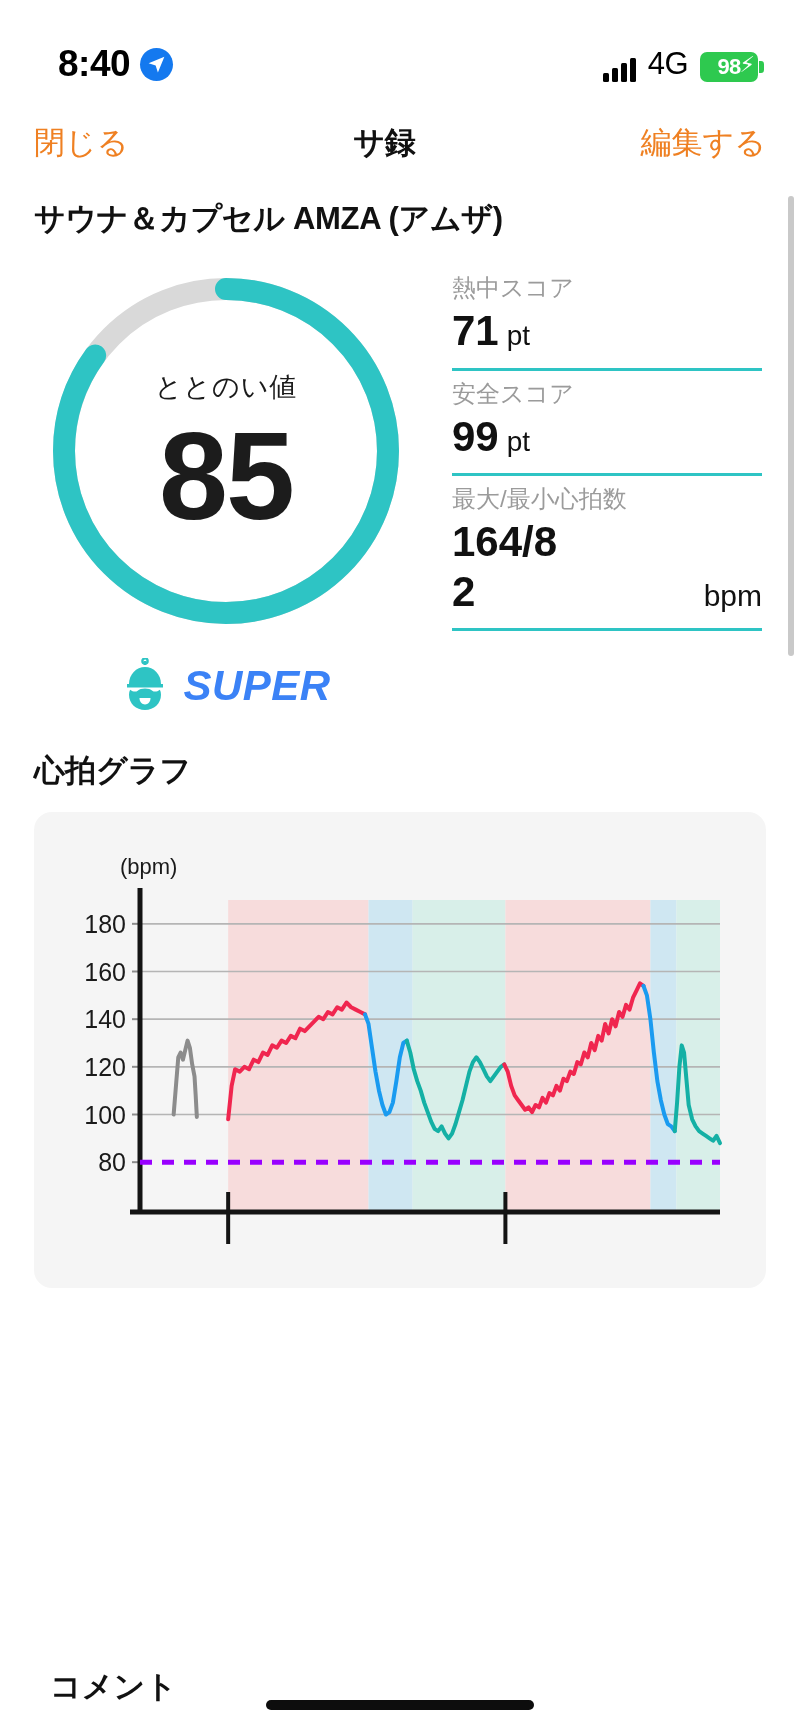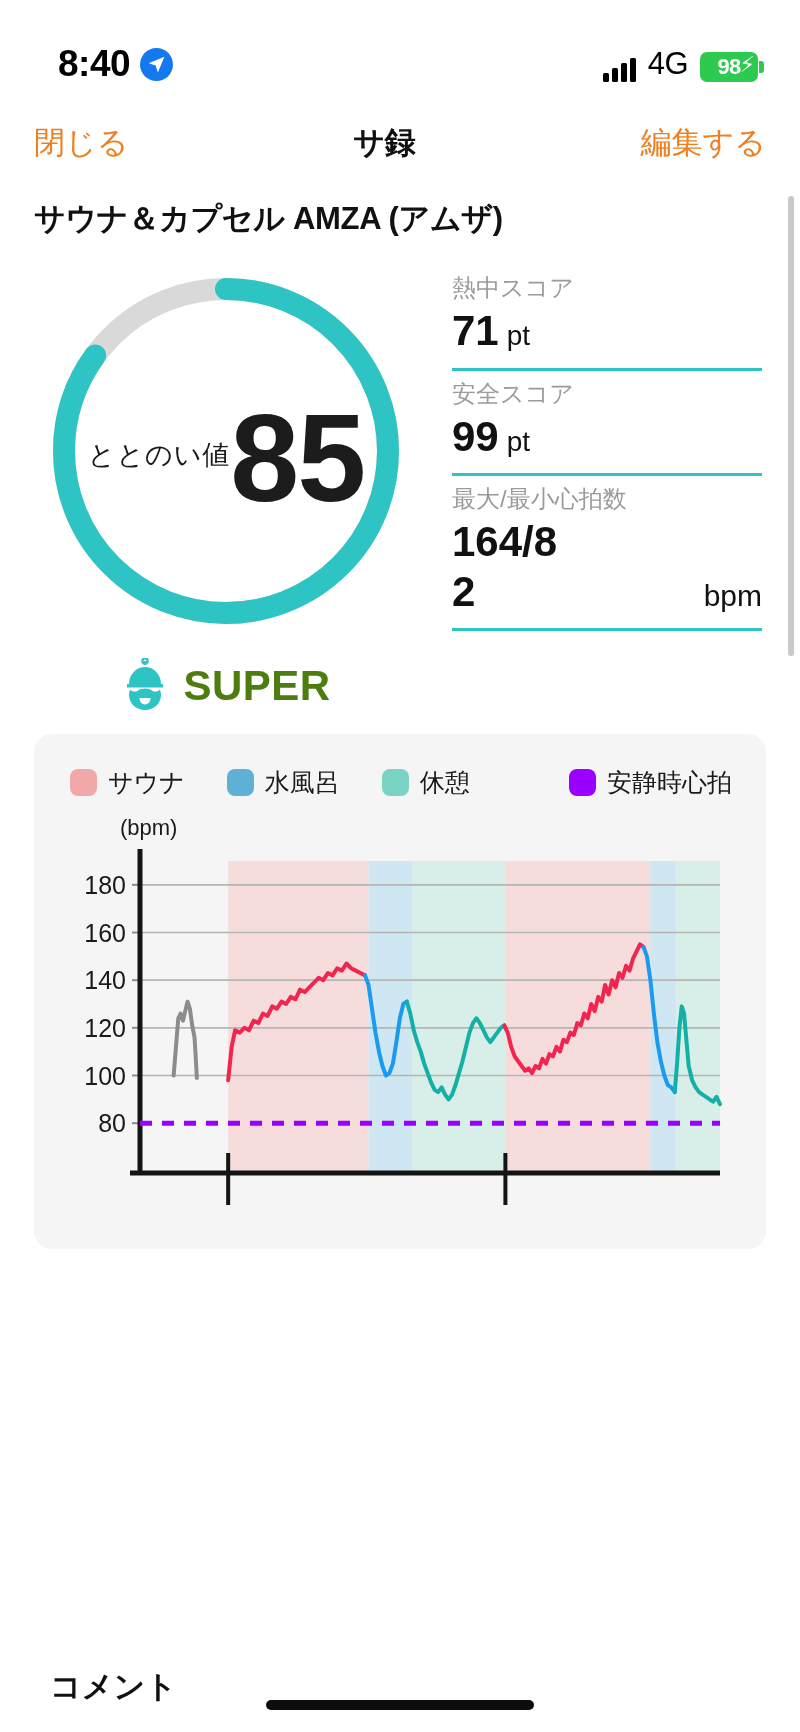--- a/index.html
+++ b/index.html
@@ -49,28 +49,28 @@
   .content { position: absolute; top: 186px; left: 0; width: 800px; }
   .date-line { padding: 18px 34px 0; font-size: 26px; color: #1a1a1a; letter-spacing: 0px; }
   .venue { padding: 12px 34px 0; font-size: 31px; font-weight: 700; color: #111; letter-spacing: -0.3px; }
 
   
   .summary { display: flex; padding: 26px 0 0 0; }
   .gauge-wrap { width: 452px; display: flex; flex-direction: column; align-items: center; }
   .gauge { position: relative; width: 370px; height: 370px; }
   .gauge svg { display: block; }
   .gauge-center {
-    position: absolute; inset: 0; display: flex; 
+    position: absolute; inset: 0; display: flex; flex-direction: column;
     align-items: center; justify-content: center; padding-top: 8px;
   }
   .gauge-label { font-size: 27px; color: #1a1a1a; font-weight: 500; letter-spacing: 1px; }
   .gauge-value { font-size: 124px; font-weight: 800; color: #1c1c1c; line-height: 1.05;
                  letter-spacing: -2px; margin-top: 6px; }
   .rank-row { display: flex; align-items: center; gap: 14px; margin-top: 22px; }
-  .rank-text { font-size: 42px; font-weight: 700; color: #4d7c0f; letter-spacing: 0.5px; }
+  .rank-text { font-size: 42px; font-weight: 700; color: #3b82f6; letter-spacing: 0.5px; font-style: italic; }
 
   
   .stats { flex: 1; padding-right: 38px; padding-top: 6px; }
   .stat { margin-bottom: 7px; }
   .stat-label { font-size: 24px; color: #9b9b9b; padding-bottom: 2px; }
   .stat-value { display: flex; align-items: baseline; font-size: 42px;
                 font-weight: 700; color: #111; line-height: 1.18; }
   .stat-unit { font-size: 28px; font-weight: 400; color: #111; margin-left: 8px; }
   .stat-rule { height: 3px; background: #2ec4c4; margin-top: 12px; }
   .stat-rule.orange { background: #ef8022; }
@@ -199,40 +199,23 @@
             <span class="hr-value" style="width:auto">2</span>
             <span class="hr-unit">bpm</span>
           </div>
           <div class="stat-rule"></div>
         </div>
 
 
       </div>
     </div>
 
+    <div class="chart-head">心拍グラフ</div>
 
     <div class="chart-card">
-      <div class="legend">
-        <span class="lg">
-          <span class="lg-sw" style="background:#f0a8a8"></span>
-          <span class="lg-txt">サウナ</span>
-        </span>
-        <span class="lg">
-          <span class="lg-sw" style="background:#5eb0d4"></span>
-          <span class="lg-txt">水風呂</span>
-        </span>
-        <span class="lg">
-          <span class="lg-sw" style="background:#7bd3c4"></span>
-          <span class="lg-txt">休憩</span>
-        </span>
-        <span class="lg">
-          <span class="lg-sw" style="background:#9900ff"></span>
-          <span class="lg-txt">安静時心拍</span>
-        </span>
-      </div>
 
       <div class="plot">
         <span class="bpm-unit">(bpm)</span>
         <svg id="hr-chart" width="690" height="400" viewBox="0 0 690 400">
             <rect x="184.16" y="46" width="140.35999999999999" height="312" fill="#f7dcdc"></rect>
             <rect x="324.52" y="46" width="44.079999999999984" height="312" fill="#cfe7f2"></rect>
             <rect x="368.59999999999997" y="46" width="92.80000000000001" height="312" fill="#d8efe9"></rect>
             <rect x="461.4" y="46" width="145" height="312" fill="#f7dcdc"></rect>
             <rect x="606.4" y="46" width="26.100000000000023" height="312" fill="#cfe7f2"></rect>
             <rect x="632.5" y="46" width="43.5" height="312" fill="#d8efe9"></rect>

